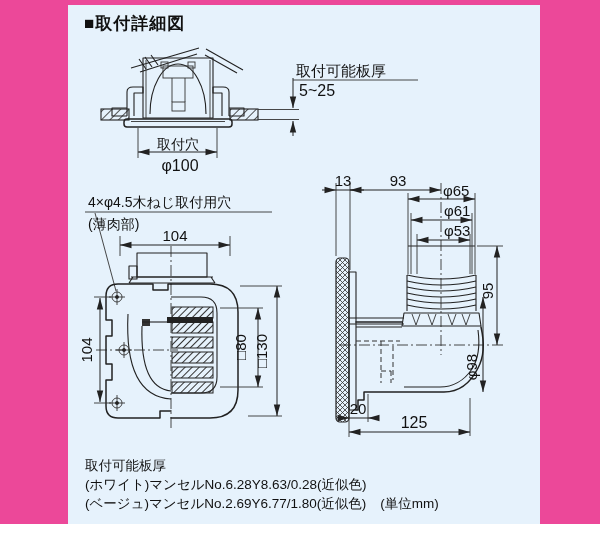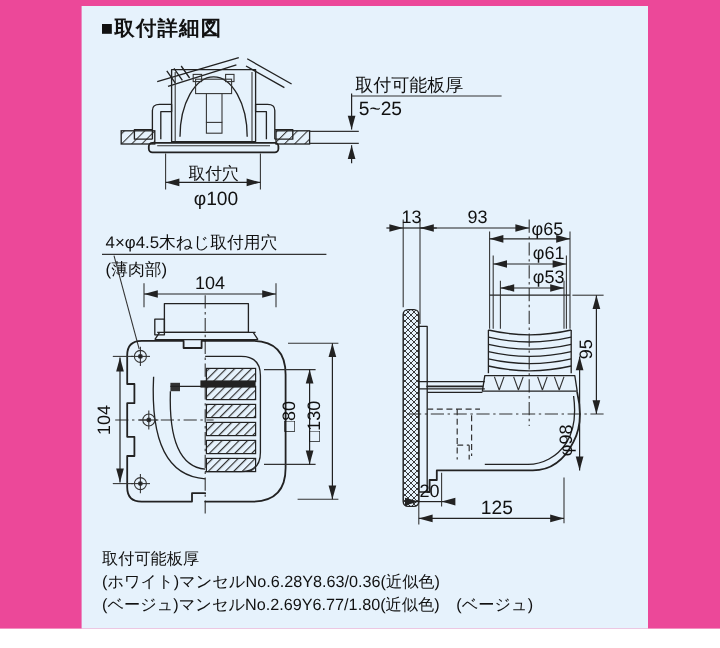--- a/index.html
+++ b/index.html
@@ -225,16 +225,16 @@
       <text x="358" y="414" text-anchor="middle">20</text>
 
       <line class="tl" x1="470" y1="398" x2="470" y2="436"></line>
       <line class="dim" x1="349" y1="432" x2="470" y2="432" marker-start="url(#arr)" marker-end="url(#arr)"></line>
       <text class="s16" x="414" y="428" text-anchor="middle">125</text>
     </g>
   </svg>
 
   <div id="notes">
     <div>取付可能板厚</div>
-    <div>(ホワイト)マンセルNo.6.28Y8.63/0.36(近似色)</div>
-    <div><span>(ベージュ)マンセルNo.2.69Y6.77/1.80(近似色)</span><span class="unit">(ベージュ)</span></div>
+    <div>(ホワイト)マンセルNo.6.28Y8.63/0.28(近似色)</div>
+    <div><span>(ベージュ)マンセルNo.2.69Y6.77/1.80(近似色)</span><span class="unit">(単位mm)</span></div>
   </div>
 </div>
 
 </body></html>

